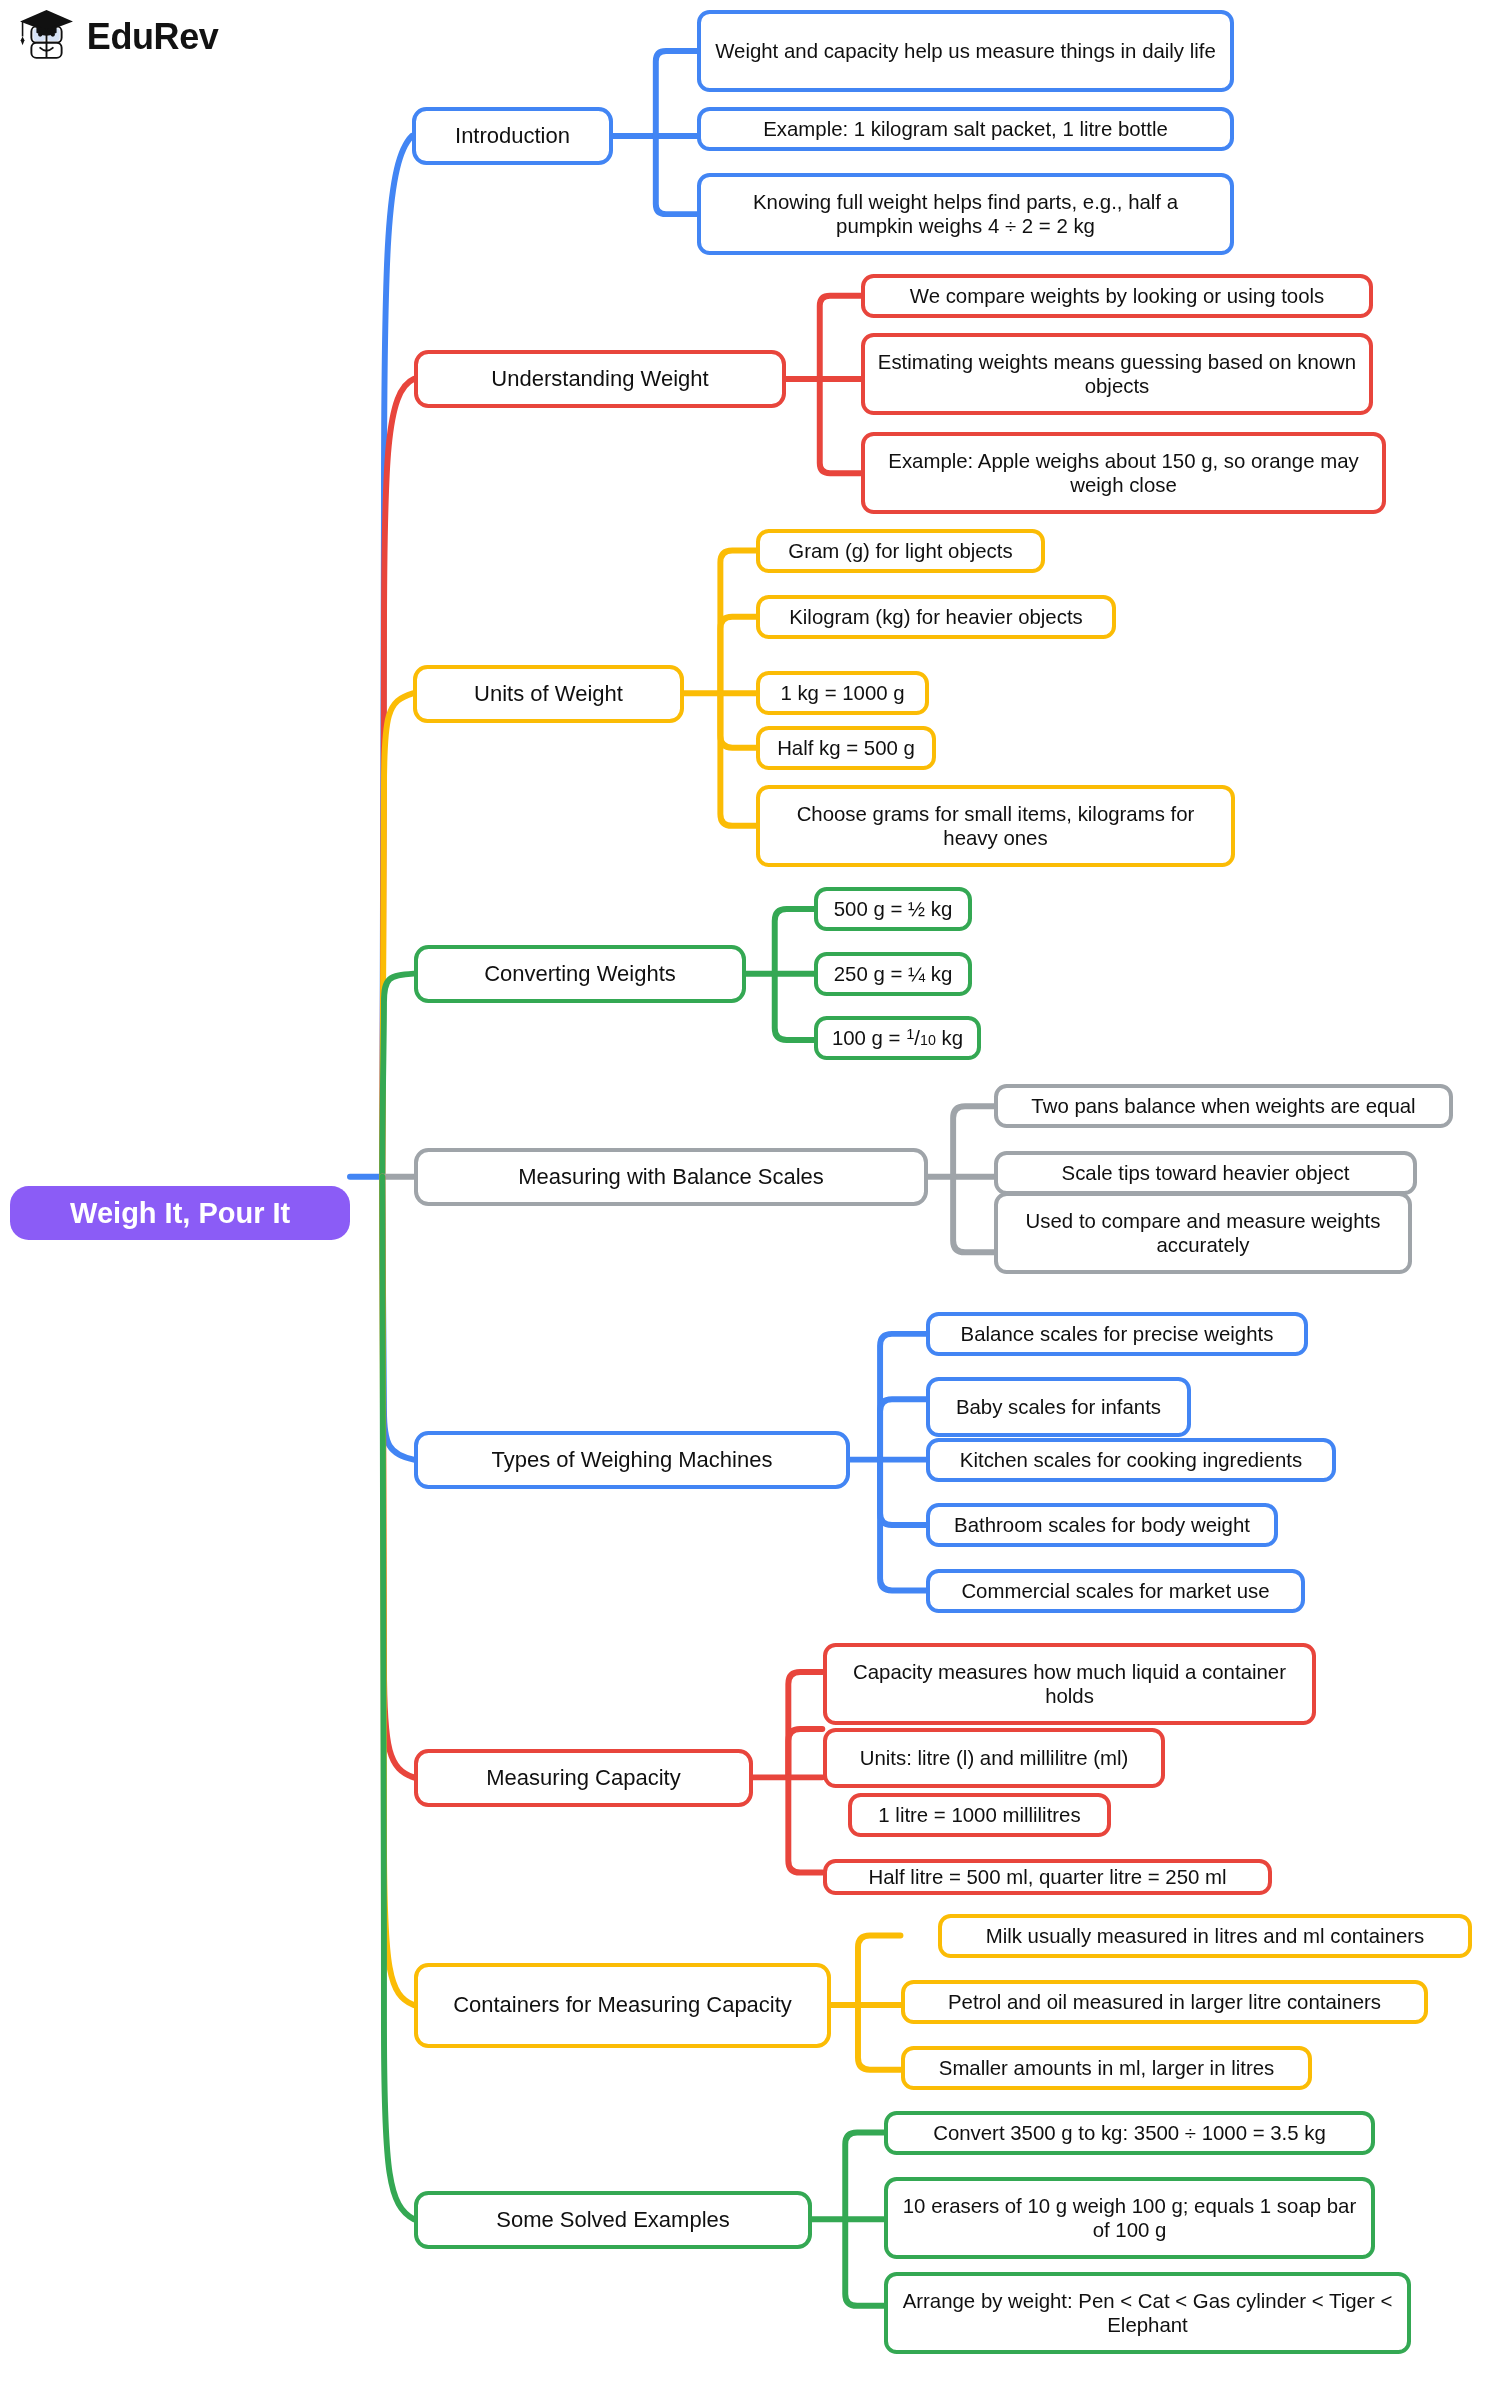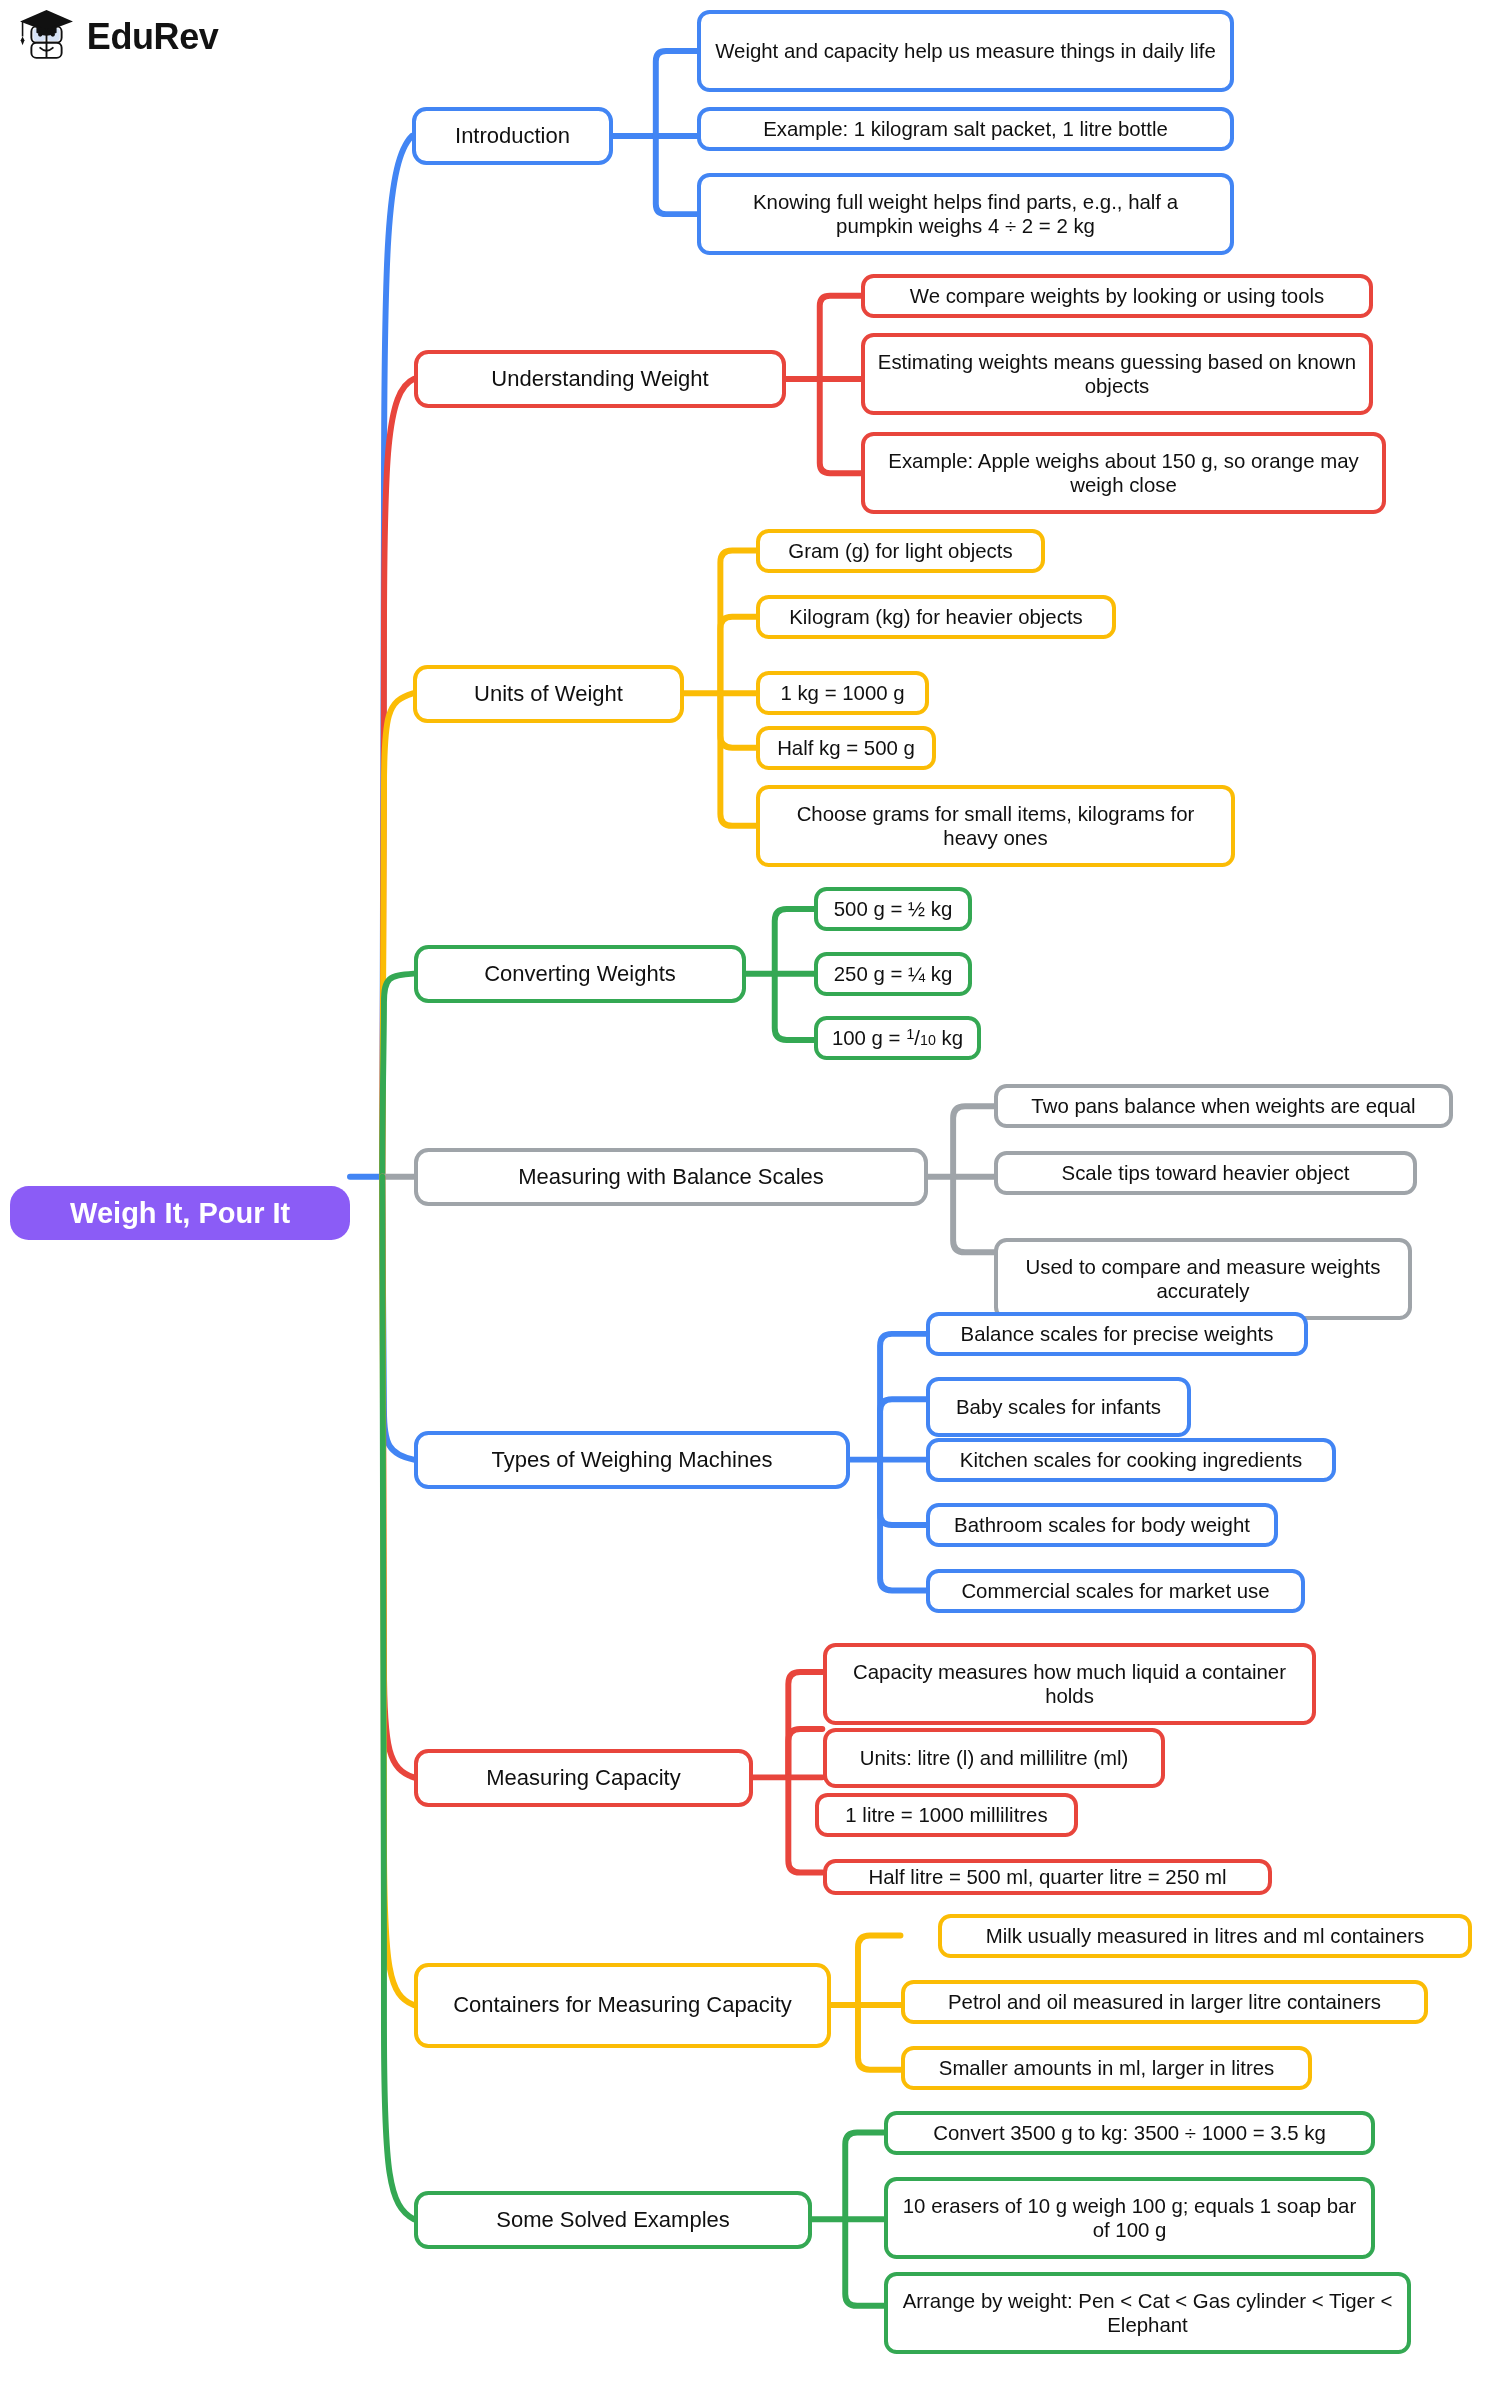--- a/index.html
+++ b/index.html
@@ -247,21 +247,21 @@
 
   <div class="node branch c-gray" style="left:414px; top:1148px; width:514px; height:58px;">
     <span class="txt">Measuring with Balance Scales</span>
   </div>
   <div class="node leaf c-gray" style="left:994px; top:1084px; width:459px; height:44px;">
     <span class="txt">Two pans balance when weights are equal</span>
   </div>
   <div class="node leaf c-gray" style="left:994px; top:1151px; width:423px; height:44px;">
     <span class="txt">Scale tips toward heavier object</span>
   </div>
-  <div class="node leaf c-gray" style="left:994px; top:1238px; width:418px; height:82px;">
+  <div class="node leaf c-gray" style="left:994px; top:1192px; width:418px; height:82px;">
     <span class="txt">Used to compare and measure weights accurately</span>
   </div>
 
   <div class="node branch c-blue" style="left:414px; top:1431px; width:436px; height:58px;">
     <span class="txt">Types of Weighing Machines</span>
   </div>
   <div class="node leaf c-blue" style="left:926px; top:1312px; width:382px; height:44px;">
     <span class="txt">Balance scales for precise weights</span>
   </div>
   <div class="node leaf c-blue" style="left:926px; top:1377px; width:265px; height:60px;">
@@ -279,21 +279,21 @@
 
   <div class="node branch c-red" style="left:414px; top:1749px; width:339px; height:58px;">
     <span class="txt">Measuring Capacity</span>
   </div>
   <div class="node leaf c-red" style="left:823px; top:1643px; width:493px; height:82px;">
     <span class="txt">Capacity measures how much liquid a container holds</span>
   </div>
   <div class="node leaf c-red" style="left:823px; top:1728px; width:342px; height:60px;">
     <span class="txt">Units: litre (l) and millilitre (ml)</span>
   </div>
-  <div class="node leaf c-red" style="left:815px; top:1793px; width:263px; height:44px;justify-content:center;">
+  <div class="node leaf c-red" style="left:848px; top:1793px; width:263px; height:44px;justify-content:center;">
     <span class="txt">1 litre = 1000 millilitres</span>
   </div>
   <div class="node leaf c-red" style="left:823px; top:1859px; width:449px; height:36px;">
     <span class="txt">Half litre = 500 ml, quarter litre = 250 ml</span>
   </div>
 
   <div class="node branch c-yellow" style="left:414px; top:1963px; width:417px; height:85px;">
     <span class="txt">Containers for Measuring Capacity</span>
   </div>
   <div class="node leaf c-yellow" style="left:938px; top:1914px; width:534px; height:44px;">

